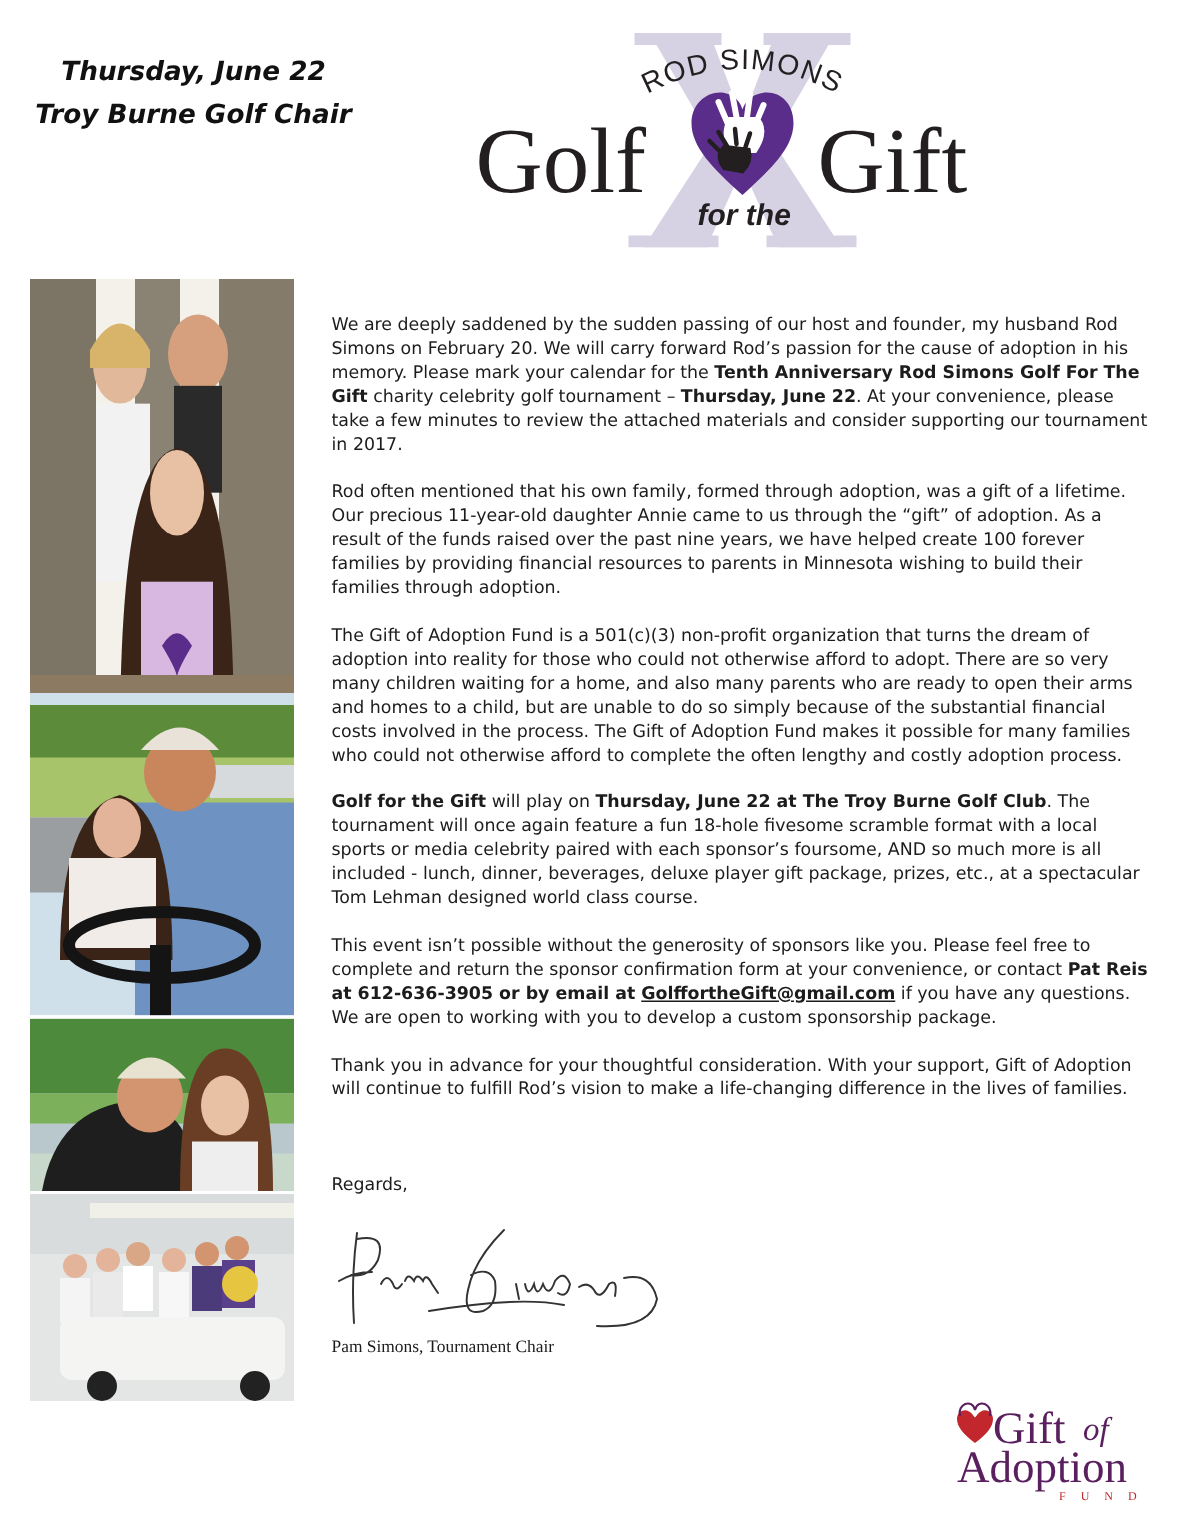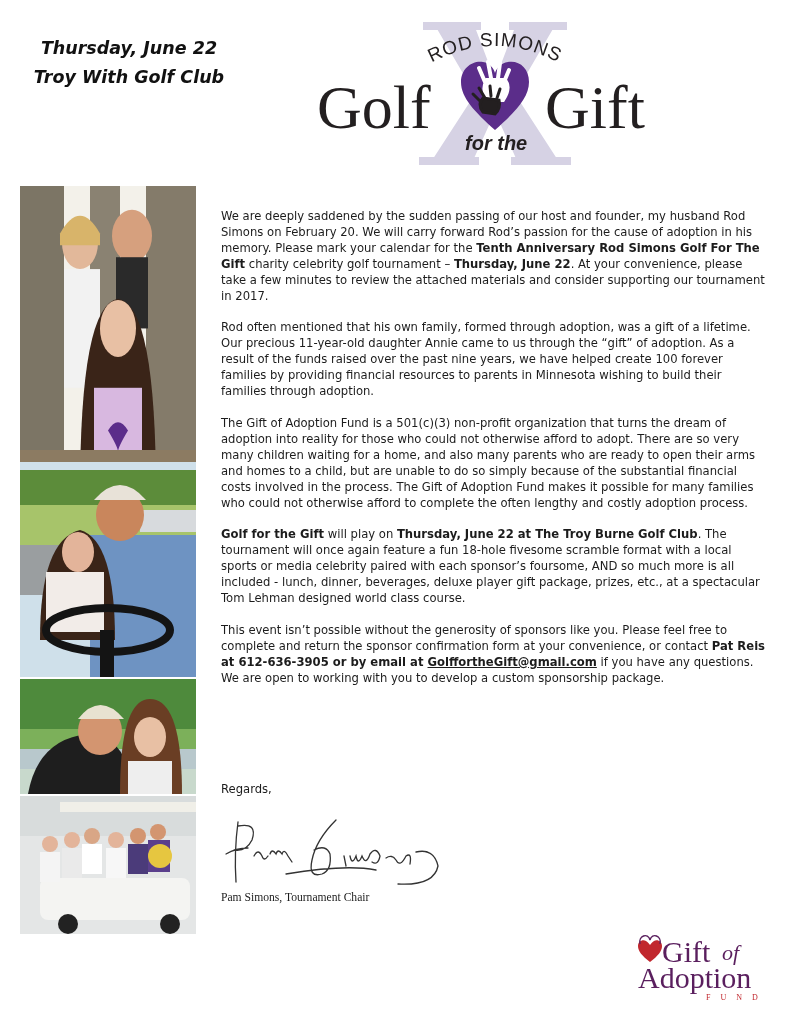--- a/index.html
+++ b/index.html
@@ -35,21 +35,21 @@
 
   
   .goa-logo { position: absolute; left: 636px; top: 934px; width: 145px; height: 68px; }
   .goa-logo svg { width: 100%; height: 100%; }
 </style>
 </head>
 <body>
 
 <div class="event-info">
   <div>Thursday, June 22</div>
-  <div>Troy With Golf Club</div>
+  <div>Troy Burne Golf Chair</div>
 </div>
 
 <div class="logo">
   <svg viewBox="0 0 360 145">
 
     <g>
       <polygon points="118,2 158,2 180,60 202,2 242,2 200,74 246,145 204,145 180,92 156,145 114,145 160,74" fill="#d6d2e4"></polygon>
       <rect x="108" y="2" width="58" height="8" fill="#d6d2e4"></rect>
       <rect x="194" y="2" width="58" height="8" fill="#d6d2e4"></rect>
       <rect x="104" y="137" width="60" height="8" fill="#d6d2e4"></rect>
@@ -150,20 +150,21 @@
     <circle cx="140" cy="60" r="12" fill="#e6c640"></circle>
   </svg>
 </div>
 
 <div class="letter">
   <p><span>We are deeply saddened by the sudden passing of our host and founder, my husband Rod Simons on February 20.  We will carry forward Rod’s passion for the cause of adoption in his memory.  Please mark your calendar for the </span><b>Tenth Anniversary Rod Simons Golf For The Gift</b><span> charity celebrity golf tournament – </span><b>Thursday, June 22</b><span>.  At your convenience, please take a few minutes to review the attached materials and consider supporting our tournament in 2017.</span></p>
   <p>Rod often mentioned that his own family, formed through adoption, was a gift of a lifetime.  Our precious 11-year-old daughter Annie came to us through the “gift” of adoption. As a result of the funds raised over the past nine years, we have helped create 100 forever families by providing financial resources to parents in Minnesota wishing to build their families through adoption.</p>
   <p>The Gift of Adoption Fund is a 501(c)(3) non-profit organization that turns the dream of adoption into reality for those who could not otherwise afford to adopt. There are so very many children waiting for a home, and also many parents who are ready to open their arms and homes to a child, but are unable to do so simply because of the substantial financial costs involved in the process.  The Gift of Adoption Fund makes it possible for many families who could not otherwise afford to complete the often lengthy and costly adoption process.</p>
   <p><b>Golf for the Gift</b><span> will play on </span><b>Thursday, June 22 at The Troy Burne Golf Club</b><span>. The tournament will once again feature a fun 18-hole fivesome scramble format with a local sports or media celebrity paired with each sponsor’s foursome, AND so much more is all included - lunch, dinner, beverages, deluxe player gift package, prizes, etc., at a spectacular Tom Lehman designed world class course.</span></p>
   <p><span>This event isn’t possible without the generosity of sponsors like you.  Please feel free to complete and return the sponsor confirmation form at your convenience, or contact </span><b>Pat Reis at 612-636-3905 or by email at </b><span class="email">GolffortheGift@gmail.com</span><span> if you have any questions.  We are open to working with you to develop a custom sponsorship package.</span></p>
+  <p>Thank you in advance for your thoughtful consideration.  With your support, Gift of Adoption will continue to fulfill Rod’s vision to make a life-changing difference in the lives of families.</p>
 </div>
 
 <div class="regards">Regards,</div>
 
 <div class="signature">
   <svg viewBox="0 0 260 80" fill="none" stroke="#333" stroke-width="1.3" stroke-linecap="round">
     <path d="M10 42 q10 -6 22 -6 M22 10 q-4 30 -2 60 M22 14 q20 -4 14 14 q-6 12 -18 10"></path>
     <path d="M38 44 q4 -8 8 0 q2 6 6 0 M54 42 q2 -6 6 0 q2 -6 6 0 q2 -6 6 2 l4 6"></path>
     <path d="M120 8 q-20 20 -24 40 q-4 18 10 14 q10 -4 8 -20 q-4 -10 -16 -4 M70 62 q60 -10 90 -4"></path>
     <path d="M128 44 l2 10 M134 44 q2 10 6 0 q2 10 6 0 q4 10 8 -2 q6 -8 10 2 q-2 10 -8 6 M170 46 q6 -4 10 2 q4 8 10 -4 q6 -4 4 8"></path>

